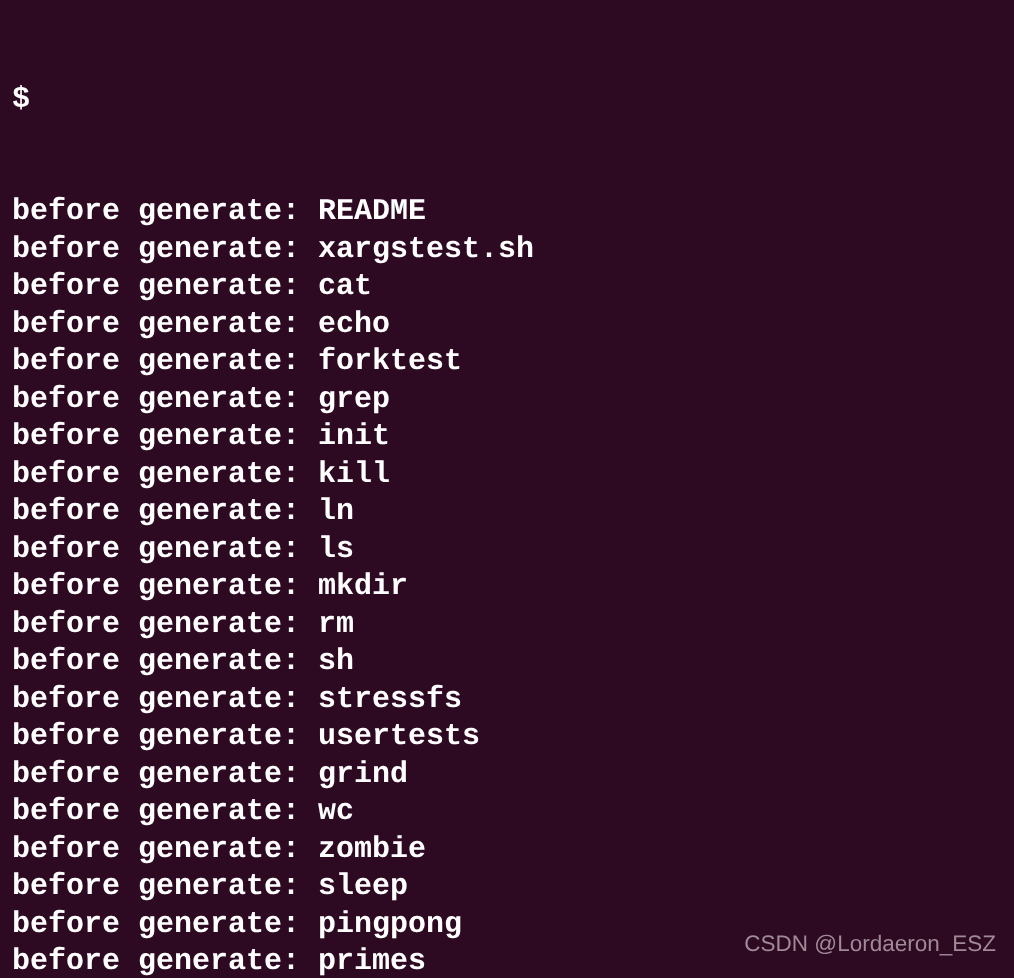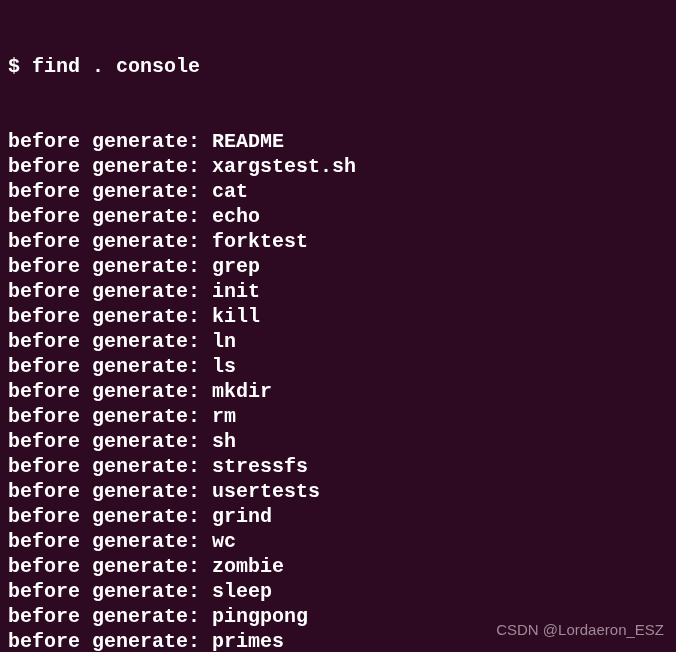--- a/index.html
+++ b/index.html
@@ -37,18 +37,18 @@
       margin-left: 48px;
     }
     .prompt-line {
       display: flex;
     }
   </style>
 </head>
 <body>
 
 <div class="terminal">
-  <div class="line prompt-line"><span>$ </span><span>find . console</span></div>
+  <div class="line prompt-line"><span>$ </span></div>
   <div id="output-lines"><div class="line"><span>before generate: </span><span>README</span></div><div class="line"><span>before generate: </span><span>xargstest.sh</span></div><div class="line"><span>before generate: </span><span>cat</span></div><div class="line"><span>before generate: </span><span>echo</span></div><div class="line"><span>before generate: </span><span>forktest</span></div><div class="line"><span>before generate: </span><span>grep</span></div><div class="line"><span>before generate: </span><span>init</span></div><div class="line"><span>before generate: </span><span>kill</span></div><div class="line"><span>before generate: </span><span>ln</span></div><div class="line"><span>before generate: </span><span>ls</span></div><div class="line"><span>before generate: </span><span>mkdir</span></div><div class="line"><span>before generate: </span><span>rm</span></div><div class="line"><span>before generate: </span><span>sh</span></div><div class="line"><span>before generate: </span><span>stressfs</span></div><div class="line"><span>before generate: </span><span>usertests</span></div><div class="line"><span>before generate: </span><span>grind</span></div><div class="line"><span>before generate: </span><span>wc</span></div><div class="line"><span>before generate: </span><span>zombie</span></div><div class="line"><span>before generate: </span><span>sleep</span></div><div class="line"><span>before generate: </span><span>pingpong</span></div><div class="line"><span>before generate: </span><span>primes</span></div></div>
   
 </div>
 
 <div class="watermark">CSDN @Lordaeron_ESZ</div>
 
 </body></html>

